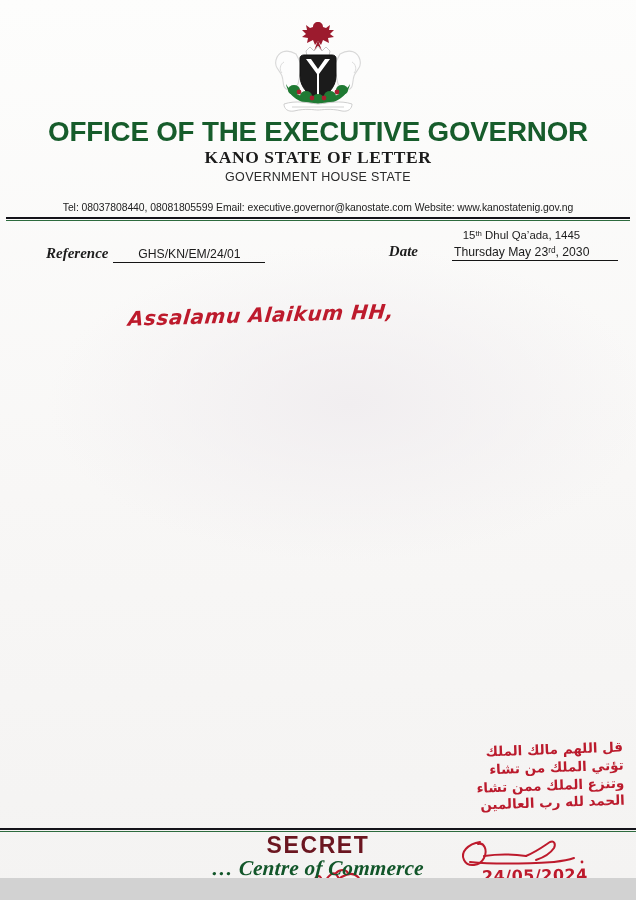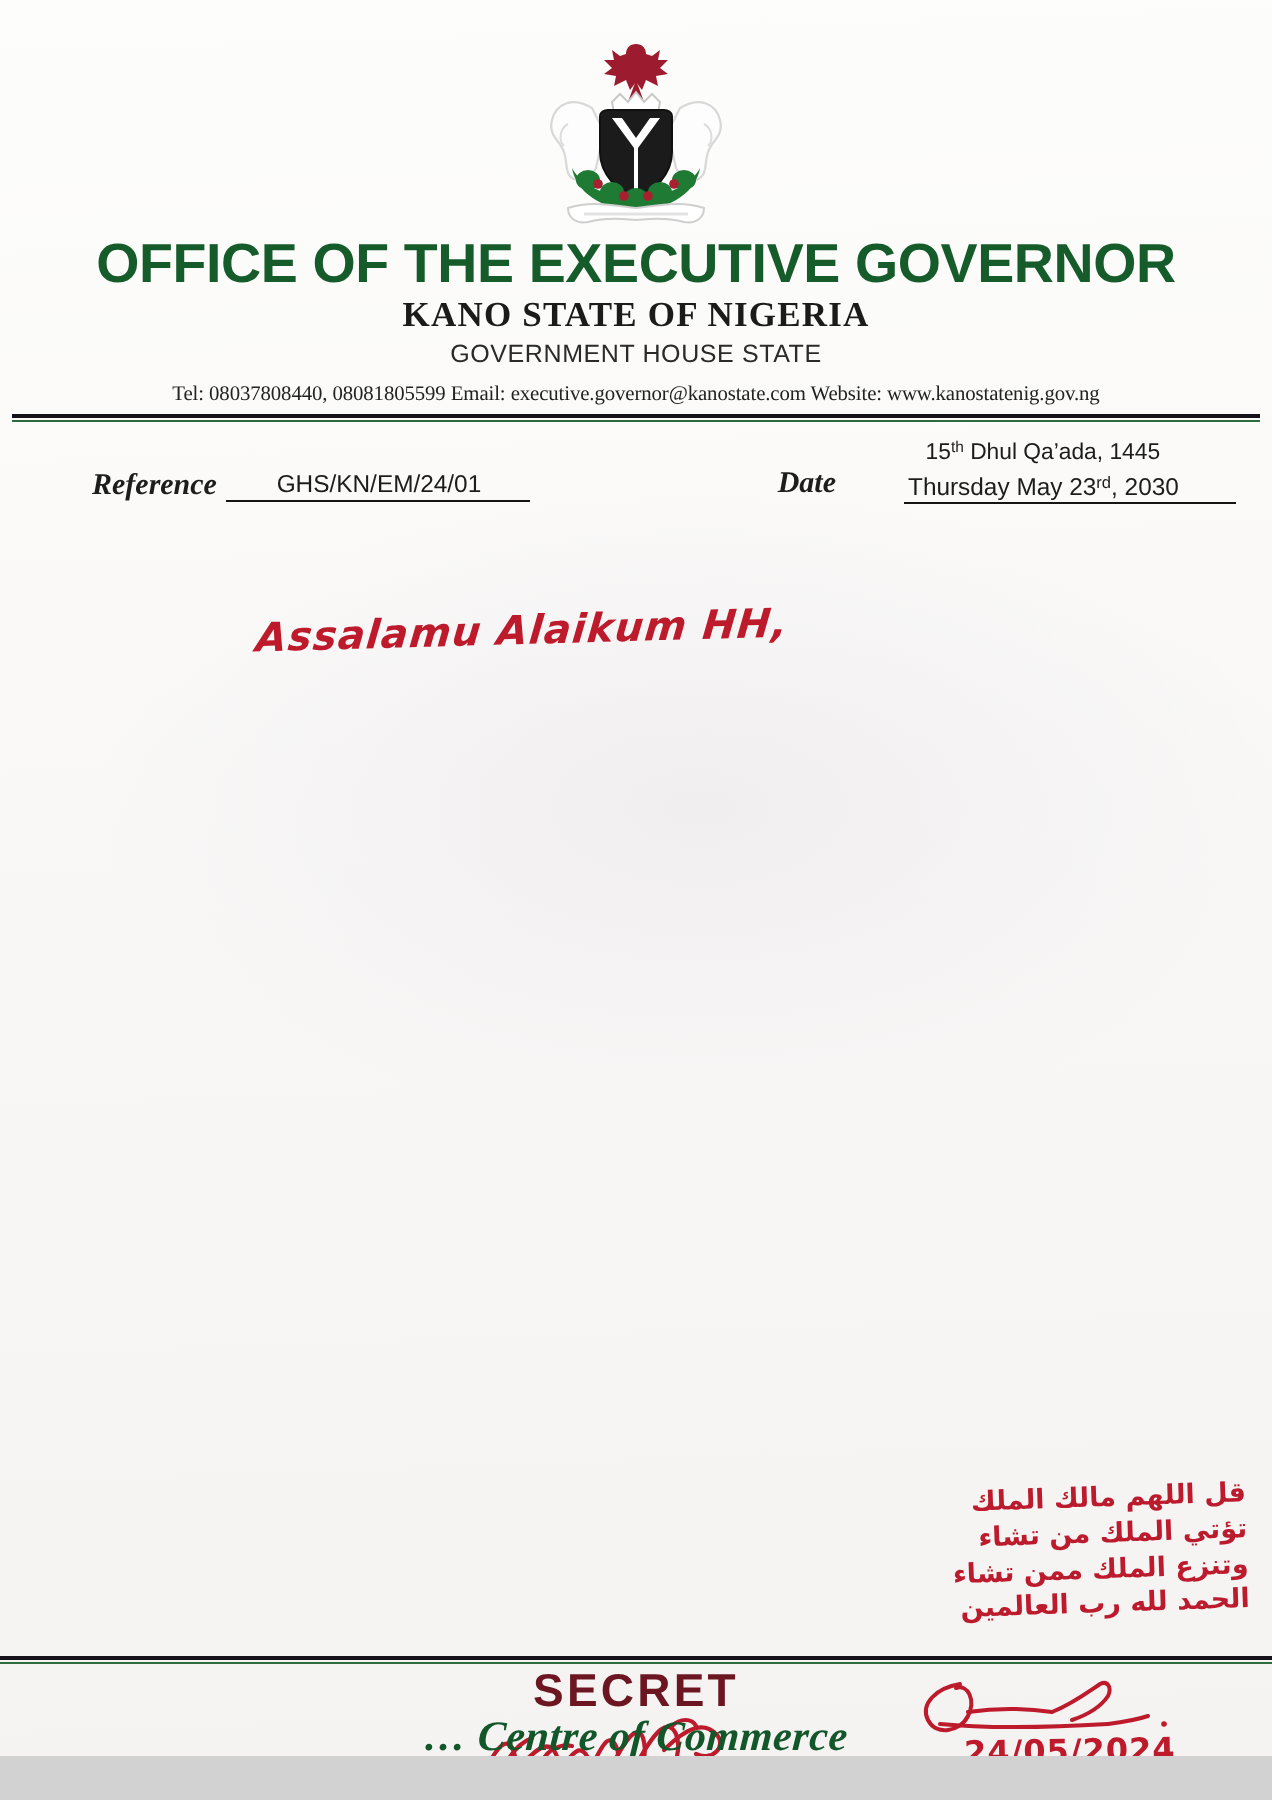--- a/index.html
+++ b/index.html
@@ -65,25 +65,25 @@
     line-height: 1.1;
   }
   .org-house {
     font-family: "Liberation Sans", sans-serif;
     font-size: 12.5px;
     color: #2a2a2a;
     letter-spacing: 0.3px;
     margin-top: 3px;
   }
   .org-contact {
-    font-family: Liberation Serif, serif;
+    font-family: Liberation Sans, sans-serif;
     font-size: 10.4px;
     color: #222;
     letter-spacing: -0.05px;
-    margin-top: 8px;
+    margin-top: 18px;
     white-space: nowrap;
   }
   .rule-top {
     margin: 4px 6px 0 6px;
     border-top: 2.6px solid #14131a;
     position: relative;
   }
   .rule-top::after {
     content: "";
     position: absolute;
@@ -94,21 +94,21 @@
   
   .refdate {
     position: relative;
     margin-top: 10px;
     height: 48px;
     padding: 0 14px 0 38px;
   }
   .ref-wrap {
     position: absolute;
     left: 46px; top: 16px;
-    display: flex; align-items: flex-start;
+    display: flex; align-items: flex-end;
   }
   .lbl-italic {
     font-family: "Liberation Serif", serif;
     font-style: italic;
     font-weight: bold;
     font-size: 15px;
     color: #1d1d1d;
     padding-right: 5px;
     padding-bottom: 1px;
   }
@@ -335,21 +335,21 @@
         <circle cx="62" cy="80" r="2.4" fill="#a8202f"></circle>
         <circle cx="75" cy="74" r="2.4" fill="#a8202f"></circle>
 
         <path d="M22 86 C34 82 46 85 56 86 C66 85 78 82 90 86 C90 91 86 94 80 93 C68 90 60 92 56 92
                  C52 92 44 90 32 93 C26 94 22 91 22 86 Z" fill="#ffffff" stroke="#cfcfcf" stroke-width="1"></path>
         <path d="M30 89 L82 89" stroke="#e2e2e2" stroke-width="1.4"></path>
       </svg>
     </div>
 
     <div class="org-title">OFFICE OF THE EXECUTIVE GOVERNOR</div>
-    <div class="org-sub">KANO STATE OF NIGERIA</div>
+    <div class="org-sub">KANO STATE OF LETTER</div>
     <div class="org-house">GOVERNMENT HOUSE STATE</div>
     <div class="org-contact">Tel: 08037808440, 08081805599   Email: executive.governor@kanostate.com  Website: www.kanostatenig.gov.ng</div>
     <div class="rule-top"></div>
   </div>
 
   <div class="refdate">
     <div class="ref-wrap">
       <span class="lbl-italic">Reference</span>
       <span class="fill-line ref-line">
         <span class="val">GHS/KN/EM/24/01</span>

